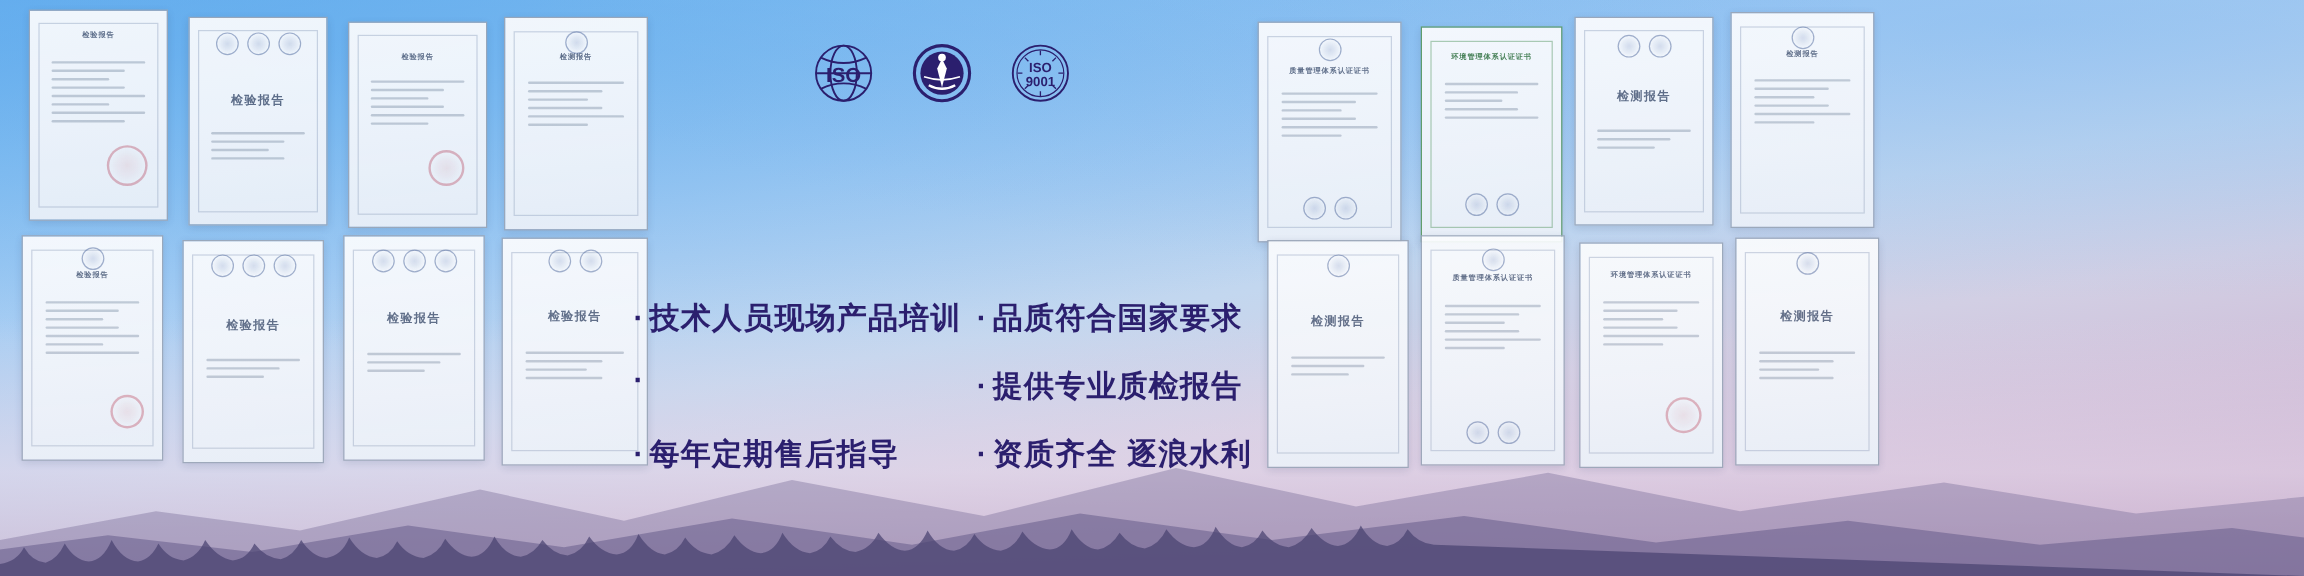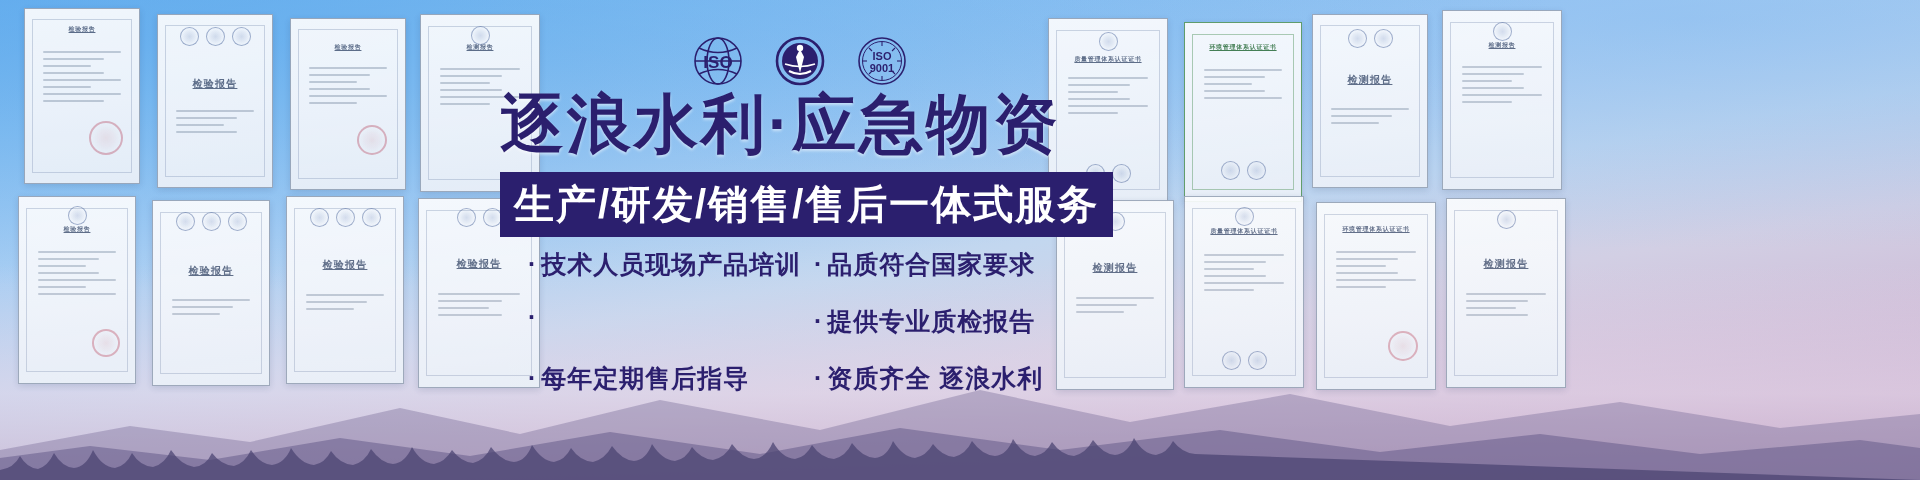--- a/index.html
+++ b/index.html
@@ -33,21 +33,21 @@
     overflow:hidden;
   }
   .cert::before{
     content:"";position:absolute;left:6%;right:6%;top:6%;bottom:6%;
     border:1px solid rgba(150,165,190,.45);
   }
   .cert .ct{
     position:absolute;left:14%;right:14%;
     color:#5b6882;text-align:center;
     font-weight:bold;letter-spacing:.12em;
-    white-space:nowrap;overflow:hidden;text-decoration:underline;
+    white-space:nowrap;overflow:hidden;
   }
   .cert .lines{position:absolute;left:16%;right:16%;}
   .cert .lines i{
     display:block;height:2px;margin-bottom:5px;
     background:rgba(110,125,150,.38);border-radius:1px;
   }
   .cert .lines i:nth-child(2n){width:78%;}
   .cert .lines i:nth-child(3n){width:62%;}
   .cert .seal{
     position:absolute;border-radius:50%;
@@ -61,21 +61,21 @@
     background:radial-gradient(circle,rgba(80,110,170,.2),rgba(80,110,170,0) 70%);
   }
   .cert.green{border-color:#5c9a62;}
   .cert.green::before{border-color:rgba(92,154,98,.5);}
 
   
   .ridge{position:absolute;left:0;right:0;bottom:0;pointer-events:none;}
 
   
   .badges{
-    position:absolute;left:690px;top:33px;
+    position:absolute;left:675px;top:33px;
     display:flex;align-items:center;gap:26px;
   }
   .badges svg{display:block;}
 
   
   .headline{
     position:absolute;left:500px;top:92px;width:600px;
   }
   .title{
     font-size:64px;line-height:1;font-weight:bold;
@@ -405,44 +405,40 @@
         <line x1="15" y1="15" x2="18" y2="18"></line>
         <line x1="38" y1="38" x2="41" y2="41"></line>
         <line x1="41" y1="15" x2="38" y2="18"></line>
         <line x1="18" y1="38" x2="15" y2="41"></line>
       </g>
       <text x="28" y="27" text-anchor="middle" font-family="Liberation Sans, sans-serif" font-size="11" font-weight="bold" fill="#2b1f6e">ISO</text>
       <text x="28" y="39" text-anchor="middle" font-family="Liberation Sans, sans-serif" font-size="11" font-weight="bold" fill="#2b1f6e">9001</text>
     </svg>
   </div>
 
-  <div class="headline">
-    <div class="title">逐浪水利·应急物资</div>
-    <div class="subtitle-bar">生产/研发/销售/售后一体式服务</div>
+
+  <div class="features">
+    <div class="feat">
+      <span class="dot">·</span>
+      <span>技术人员现场产品培训</span>
+    </div>
+    <div class="feat">
+      <span class="dot">·</span>
+      <span>品质符合国家要求</span>
+    </div>
+    <div class="feat">
+      <span class="dot">·</span>
+    </div>
+    <div class="feat">
+      <span class="dot">·</span>
+      <span>提供专业质检报告</span>
+    </div>
+    <div class="feat">
+      <span class="dot">·</span>
+      <span>每年定期售后指导</span>
+    </div>
+    <div class="feat">
+      <span class="dot">·</span>
+      <span>资质齐全 逐浪水利</span>
+    </div>
   </div>
 
-  <div class="features">
-    <div class="feat">
-      <span class="dot">·</span>
-      <span>技术人员现场产品培训</span>
-    </div>
-    <div class="feat">
-      <span class="dot">·</span>
-      <span>品质符合国家要求</span>
-    </div>
-    <div class="feat">
-      <span class="dot">·</span>
-    </div>
-    <div class="feat">
-      <span class="dot">·</span>
-      <span>提供专业质检报告</span>
-    </div>
-    <div class="feat">
-      <span class="dot">·</span>
-      <span>每年定期售后指导</span>
-    </div>
-    <div class="feat">
-      <span class="dot">·</span>
-      <span>资质齐全 逐浪水利</span>
-    </div>
-  </div>
-
 </div>
 
 </body></html>

